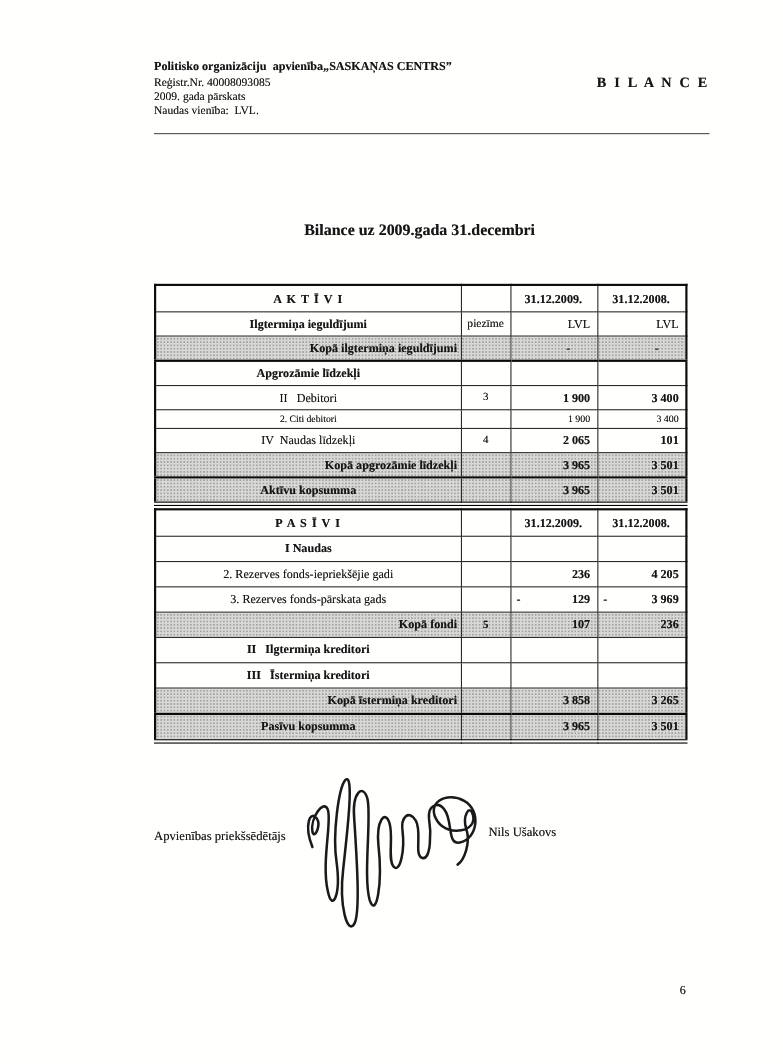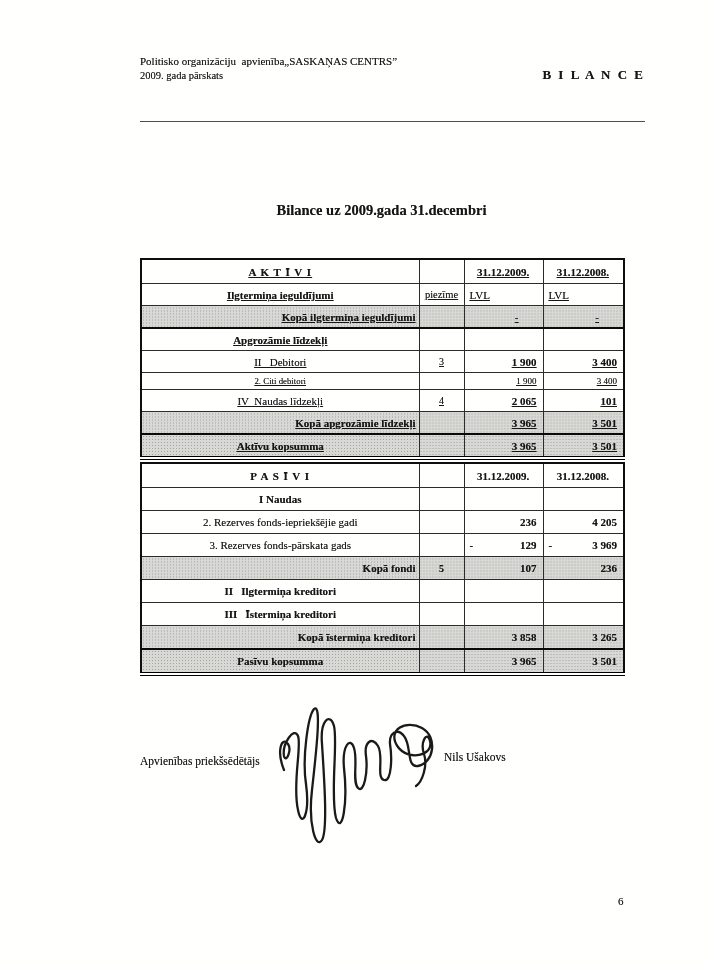--- a/index.html
+++ b/index.html
@@ -4,40 +4,40 @@
 <style>
   html,body{margin:0;padding:0;background:#ffffff;}
   .page{
     position:relative;width:712px;height:967px;background:#fffffe;overflow:hidden;
     font-family:"Liberation Serif","DejaVu Serif",serif;color:#161616;
     text-shadow:0 0 .4px rgba(20,20,20,.55);
   }
   
   .hdr{position:absolute;left:140px;top:55px;font-size:10.5px;line-height:1.25;}
   .hdr div{white-space:pre;}
-  .org{font-weight:normal;font-size:11px;}
+  .org{font-weight:bold;font-size:11px;}
   .bilance{position:absolute;right:67px;top:67px;font-weight:bold;font-size:13px;letter-spacing:2px;white-space:pre;}
   .rule{position:absolute;left:140px;width:505px;top:121px;border-top:1.5px solid #4e4e4e;}
   
   .title{position:absolute;left:138px;width:487px;top:202px;text-align:center;font-weight:bold;font-size:14.5px;}
   
   .tbl{position:absolute;left:140px;width:483px;border-collapse:collapse;table-layout:fixed;
        border:2px solid #0e0e0e;border-bottom:4px double #000;}
-  .tbl1{top:258px;text-decoration:underline;}
+  .tbl1{top:258px;}
   .tbl2{top:462px;}
   .tbl td{border:1px solid #2b2b2b;font-size:11px;height:19px;padding:1px 5px;overflow:hidden;vertical-align:middle;}
   .tbl2 td{height:20px;}
   tr.h td{height:21px;font-weight:bold;text-align:center;font-size:11px;}
   tr.h td.lab{letter-spacing:1px;}
   td.lab{white-space:pre;text-align:center;}
   td.note{text-align:center;font-size:10px;padding:0 2px;}
   td.val{text-align:right;font-weight:bold;padding-right:6px;}
   tr.subheader td.lab{font-weight:bold;}
   tr.subheader td.note{font-size:10.5px;}
-  tr.subheader td.val{font-weight:normal;text-align:left;}
+  tr.subheader td.val{font-weight:normal;text-align:right;}
   tr.section td.lab{font-weight:bold;}
   tr.total-right td.lab{font-weight:bold;text-align:right;padding-right:3px;}
   tr.total-right td.note{font-weight:bold;}
   tr.total-left td.lab{font-weight:bold;}
   tr.small td{font-size:8.8px;height:14px;}
   tr.small td.val{font-weight:normal;font-size:9px;}
   tr.thick td{border-top:2.5px solid #0a0a0a;margin-top:24px;}
   td.sh{
     background-color:#d8d8d5;
     background-image:radial-gradient(rgba(110,110,110,.5) .7px, rgba(0,0,0,0) .8px);
@@ -52,21 +52,23 @@
   .pagenum{position:absolute;left:618px;top:895px;font-size:11px;}
   .sig{position:absolute;left:272px;top:692px;}
 </style>
 </head>
 <body>
 
 <div class="page">
 
   <div class="hdr">
     <div class="org">Politisko organizāciju  apvienība„SASKAŅAS CENTRS”</div>
+    <div>Reģistr.Nr. 40008093085</div>
     <div>2009. gada pārskats</div>
+    <div>Naudas vienība:  LVL.</div>
   </div>
 
   <div class="bilance">B I L A N C E</div>
 
   <div class="rule"></div>
 
   <div class="title">Bilance uz  2009.gada 31.decembri</div>
 
   <table class="tbl tbl1">
     <colgroup>

